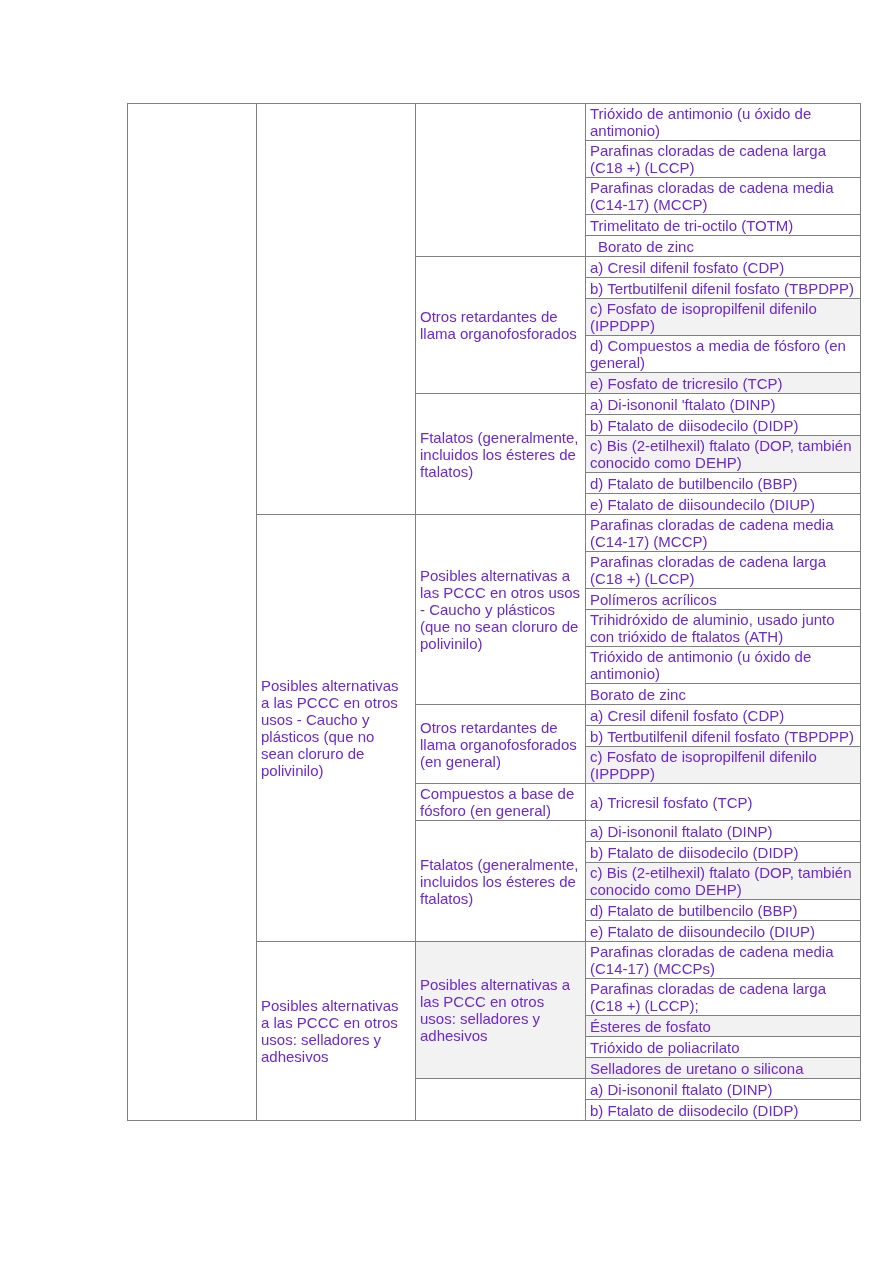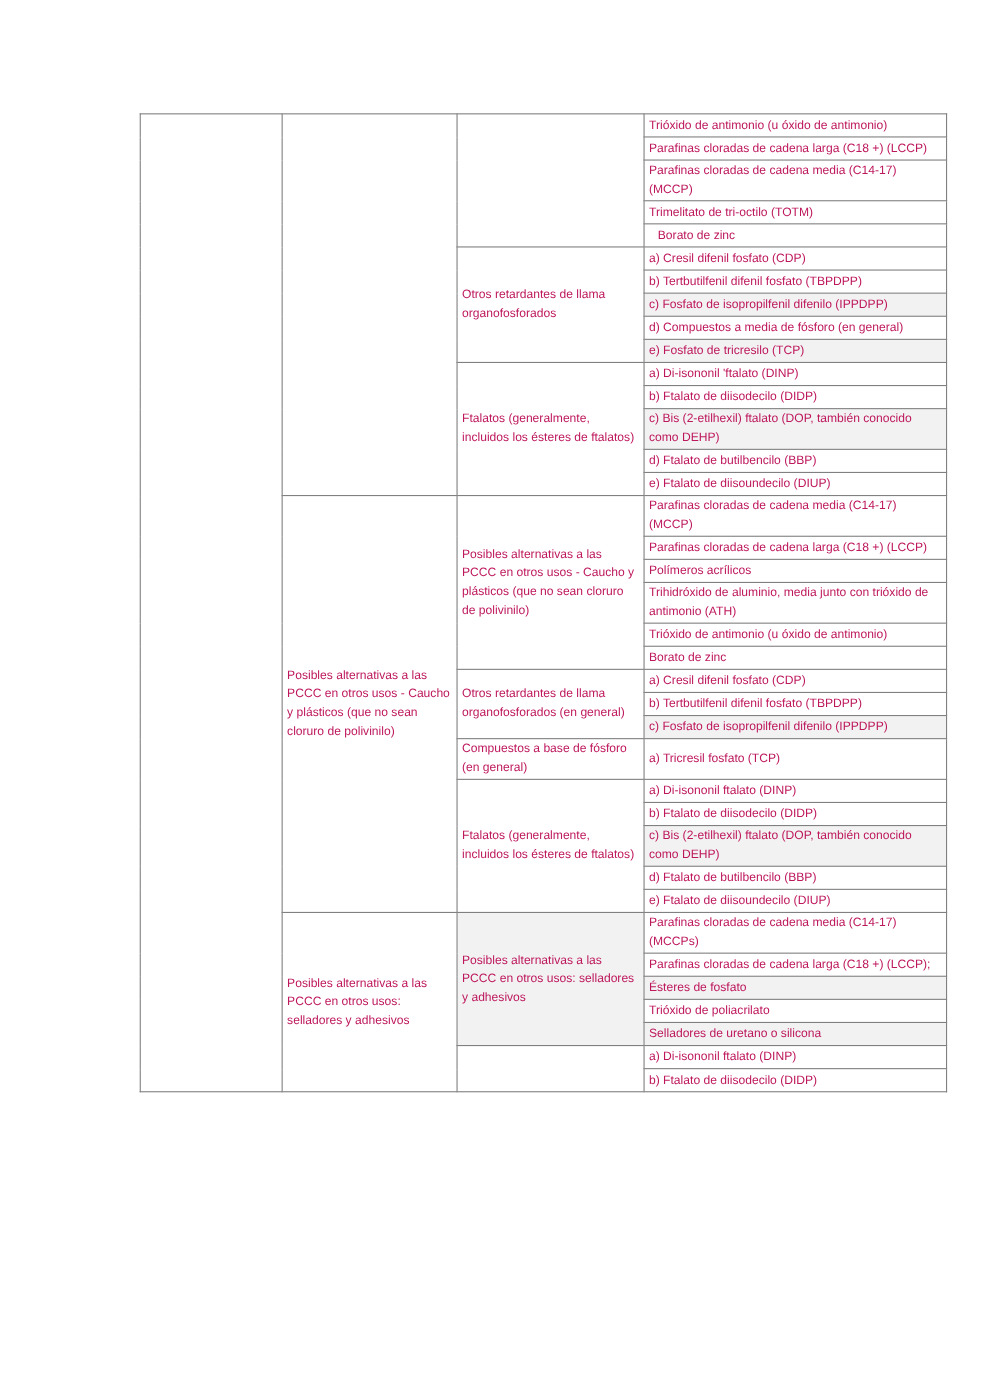--- a/index.html
+++ b/index.html
@@ -18,23 +18,23 @@
   .table-wrap {
     position: absolute;
     left: 127px;
     top: 103px;
     width: 733px;
   }
   table.doc-table {
     border-collapse: collapse;
     table-layout: fixed;
     width: 733px;
-    font-size: 11px;
+    font-size: 15px;
     line-height: 17px;
-    color: #be185d;
+    color: #6d28d9;
   }
   table.doc-table col.c1 { width: 129px; }
   table.doc-table col.c2 { width: 159px; }
   table.doc-table col.c3 { width: 170px; }
   table.doc-table col.c4 { width: 275px; }
   table.doc-table td {
     border: 1px solid #808080;
     padding: 1px 4px;
     vertical-align: middle;
     text-align: left;
@@ -115,21 +115,21 @@
             <td rowspan="6" class="groupcell">Posibles alternativas a las PCCC en otros usos - Caucho y plásticos (que no sean cloruro de polivinilo)</td>
             <td class="">Parafinas cloradas de cadena media (C14-17) (MCCP)</td>
           </tr>
           <tr>
             <td class="">Parafinas cloradas de cadena larga (C18 +) (LCCP)</td>
           </tr>
           <tr>
             <td class="">Polímeros acrílicos</td>
           </tr>
           <tr>
-            <td class="">Trihidróxido de aluminio, media junto con trióxido de antimonio (ATH)</td>
+            <td class="">Trihidróxido de aluminio, usado junto con trióxido de ftalatos (ATH)</td>
           </tr>
           <tr>
             <td class="">Trióxido de antimonio (u óxido de antimonio)</td>
           </tr>
           <tr>
             <td class="">Borato de zinc</td>
           </tr>
           <tr>
             <td rowspan="3" class="groupcell">Otros retardantes de llama organofosforados (en general)</td>
             <td class="">a) Cresil difenil fosfato (CDP)</td>

